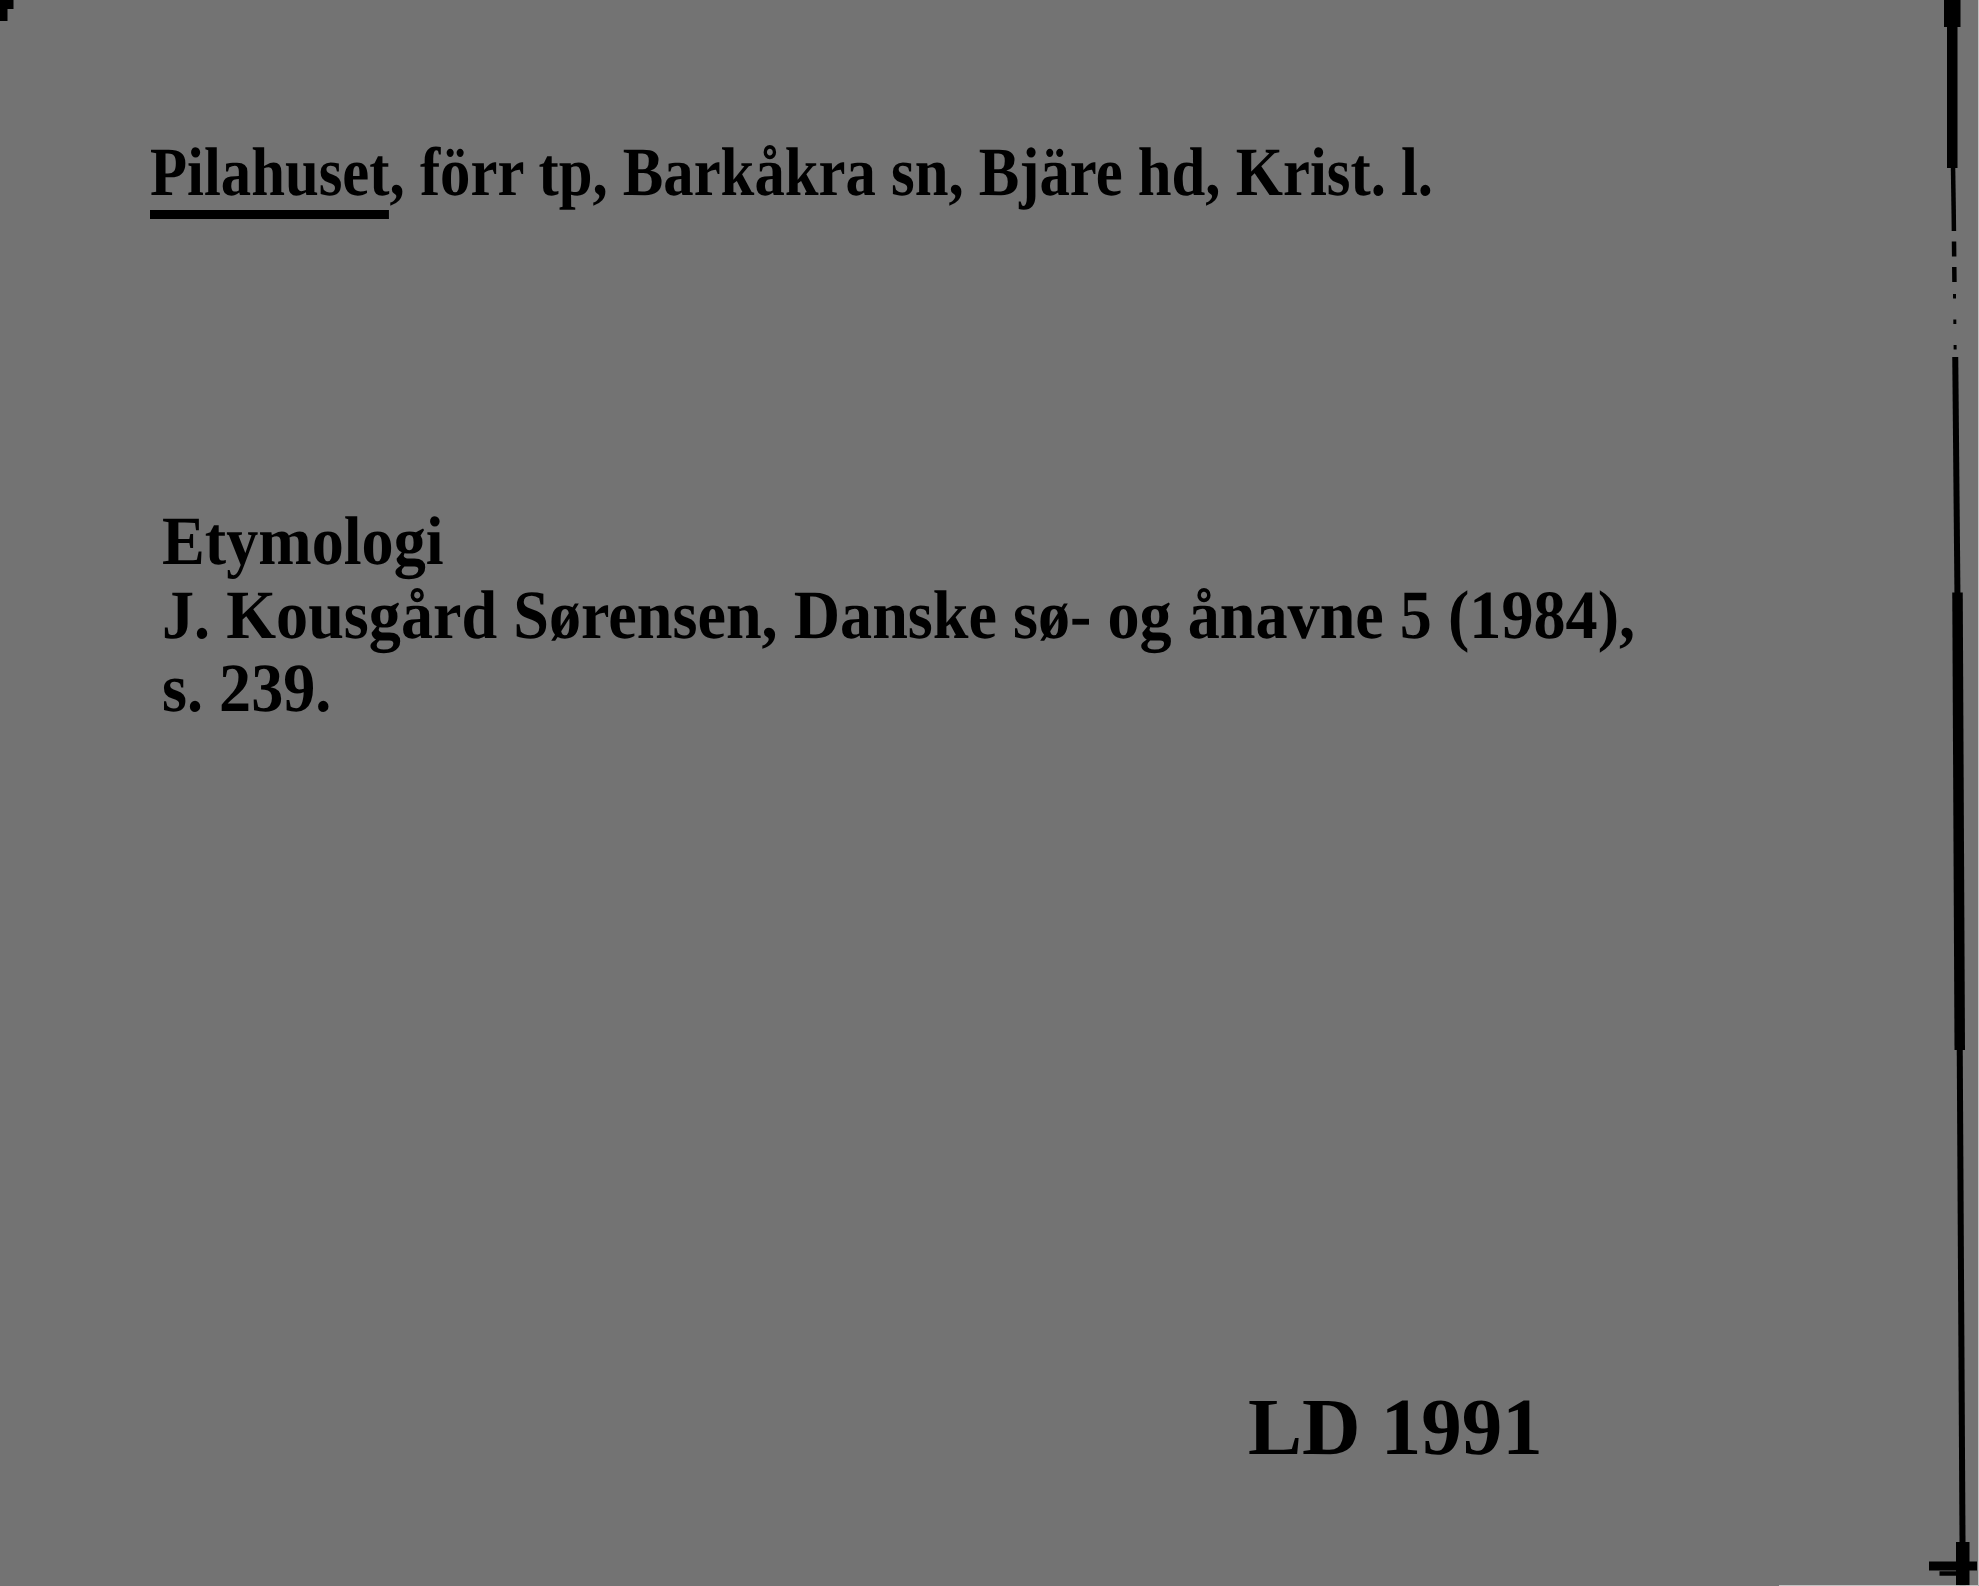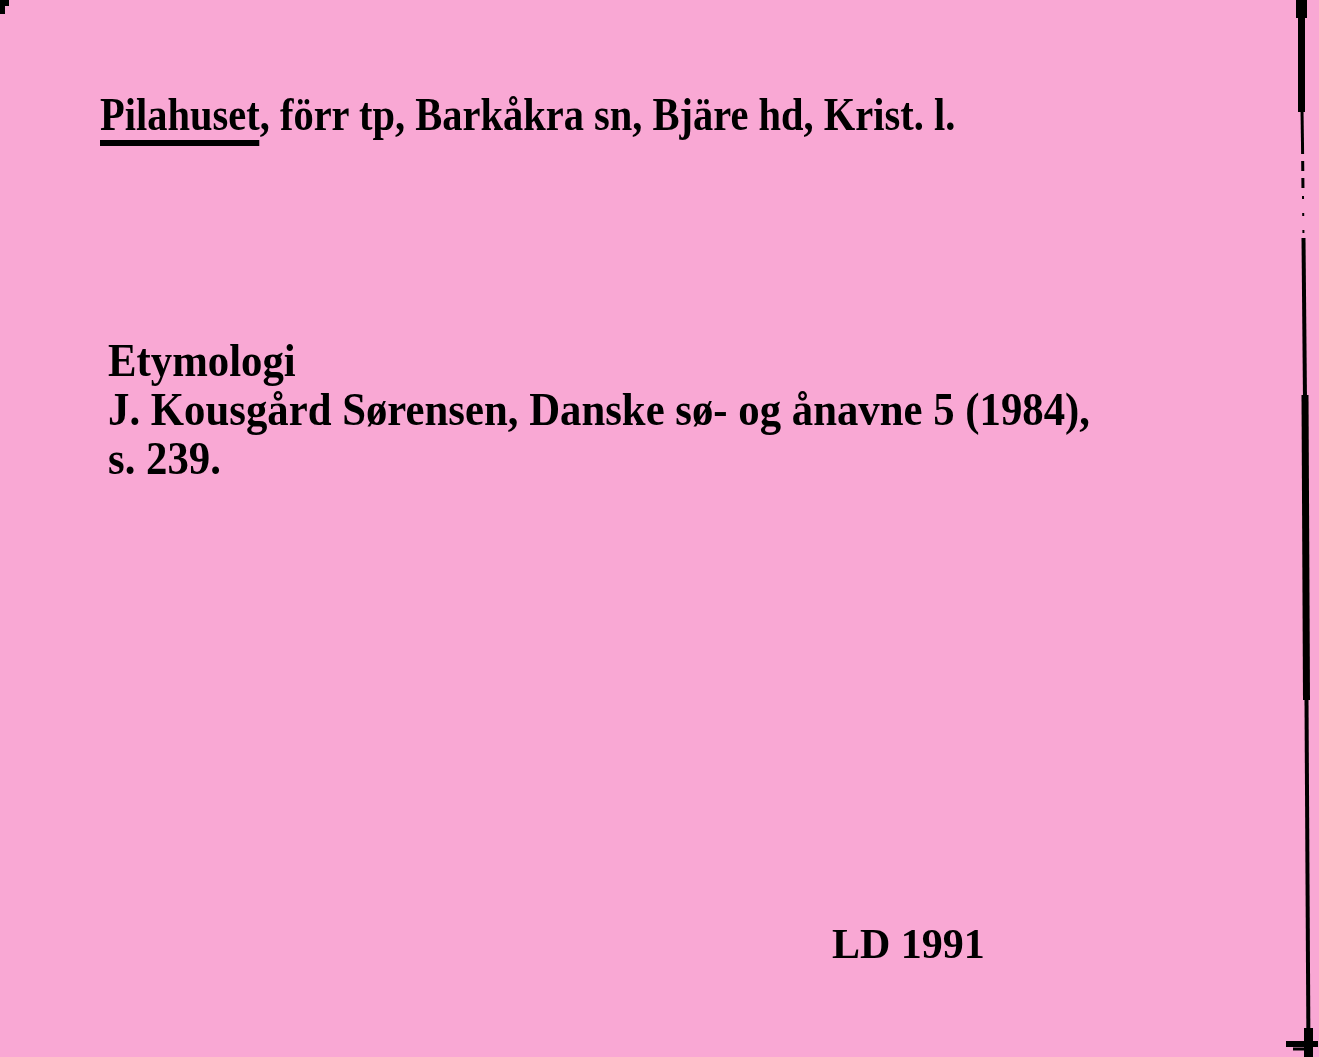--- a/index.html
+++ b/index.html
@@ -4,21 +4,21 @@
 <style>
   html, body {
     margin: 0;
     padding: 0;
     background: #ffffff;
   }
   .page {
     position: relative;
     width: 1319px;
     height: 1057px;
-    background: #f9a8d4;
+    background: #737373;
     overflow: hidden;
     font-family: "Liberation Serif", "DejaVu Serif", serif;
     color: #000000;
   }
   .ink {
     color: #000000;
     font-weight: bold;
     white-space: nowrap;
     -webkit-font-smoothing: none;
   }
@@ -40,21 +40,21 @@
     top: 336px;
     font-size: 46px;
     line-height: 49px;
     transform: scaleX(0.93);
     transform-origin: left top;
   }
   .signature {
     position: absolute;
     left: 832px;
     top: 920px;
-    font-size: 42px;
+    font-size: 54px;
   }
   .artifacts {
     position: absolute;
     left: 0;
     top: 0;
     width: 1319px;
     height: 1057px;
     pointer-events: none;
   }
 </style>

